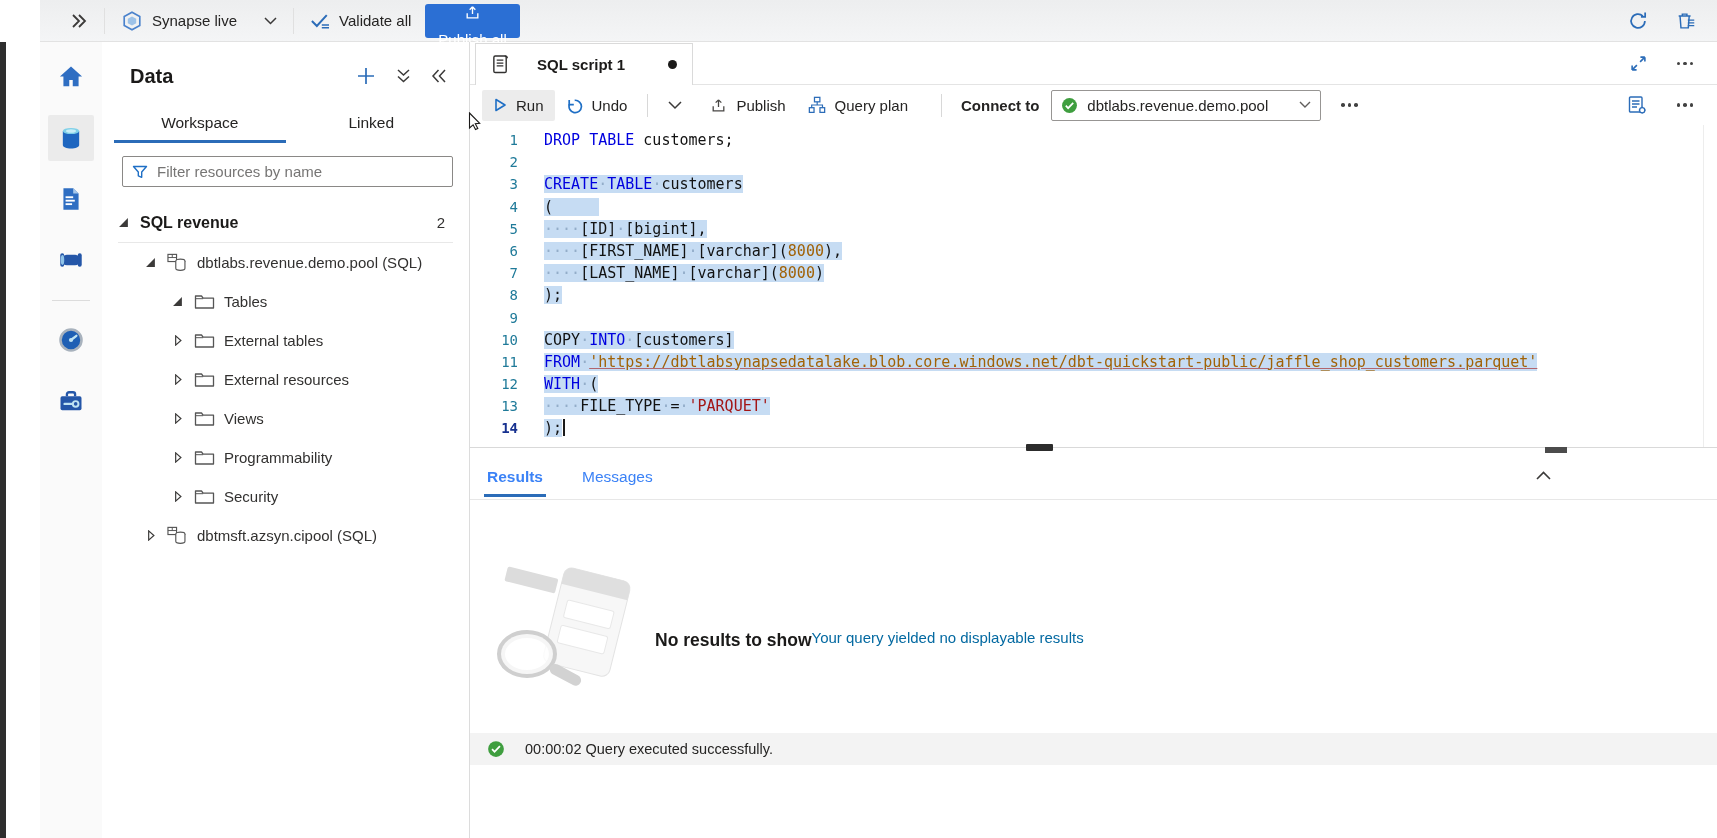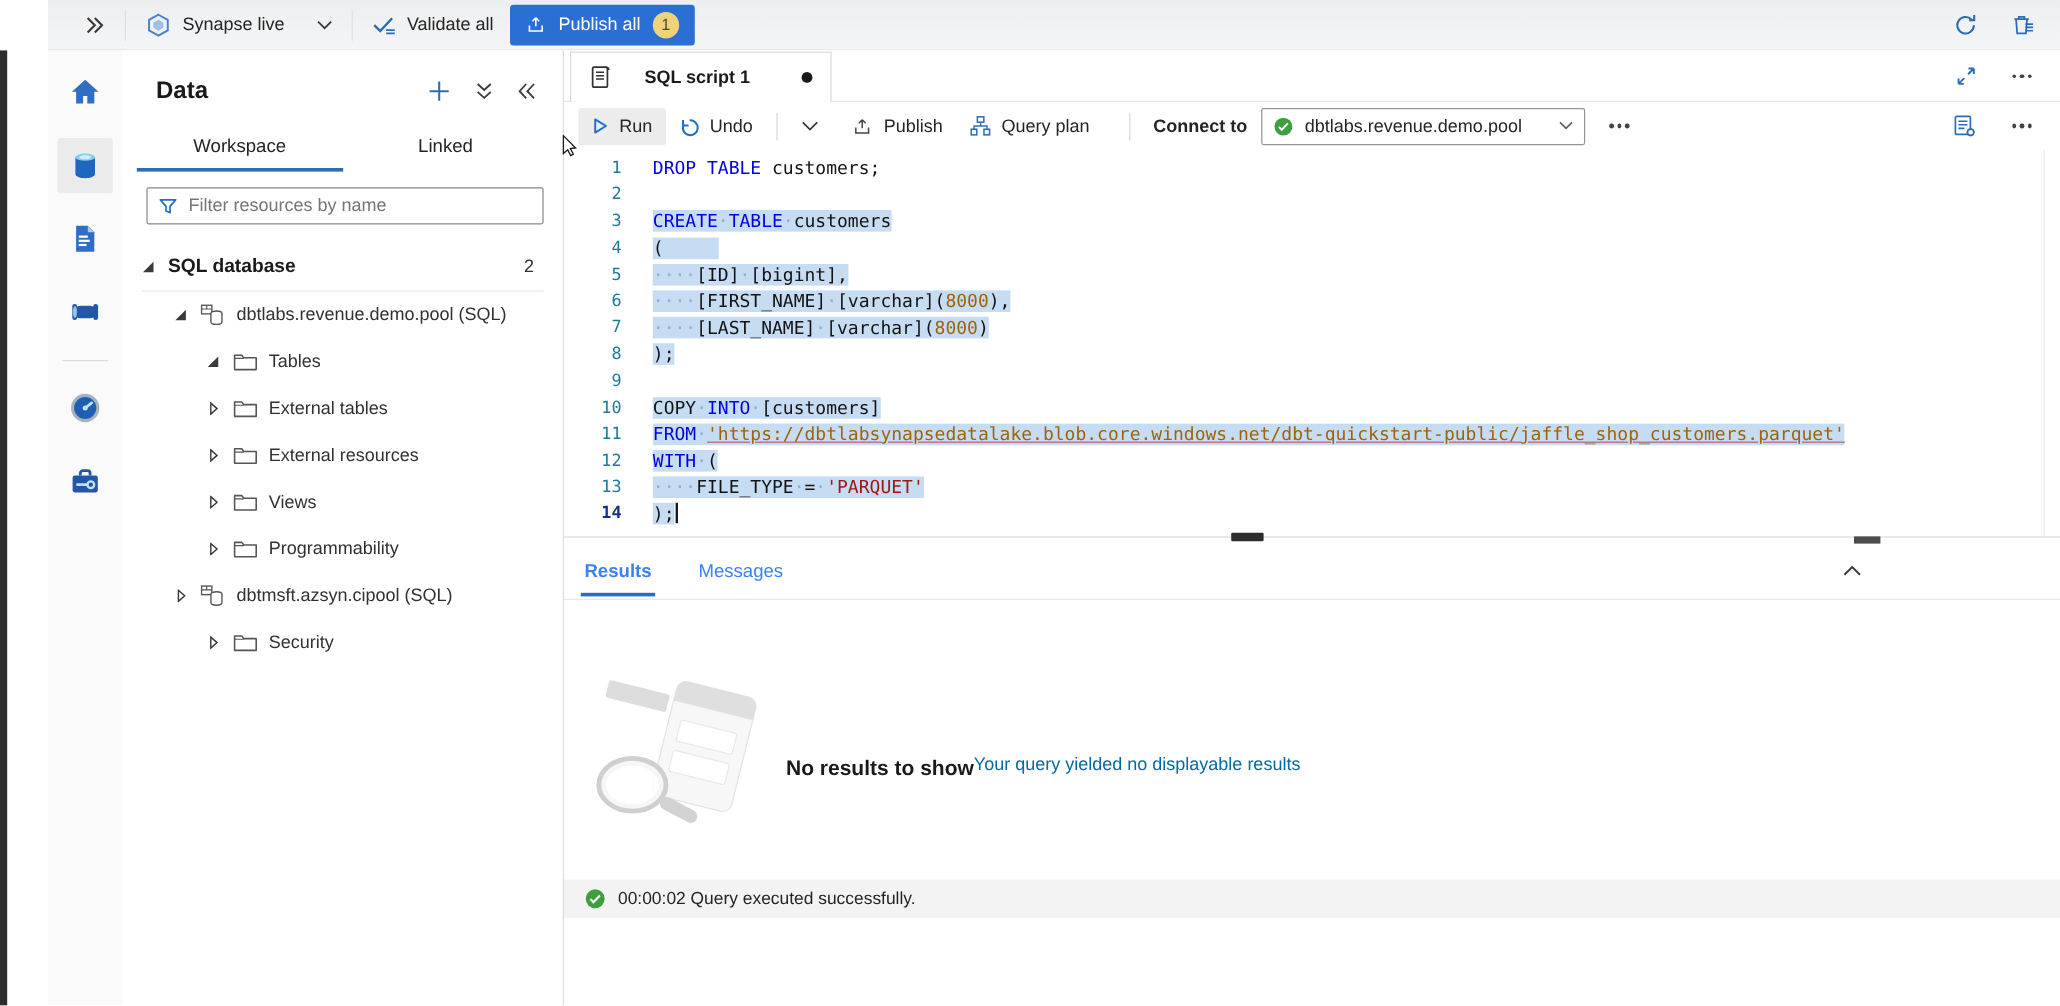--- a/index.html
+++ b/index.html
@@ -5,21 +5,21 @@
   *{box-sizing:border-box;margin:0;padding:0;}
   html,body{width:1717px;height:838px;overflow:hidden;}
   body{font-family:"Liberation Sans","DejaVu Sans",sans-serif;color:#252423;background:#fff;font-size:15px;}
   .app{position:relative;width:1717px;height:838px;background:#fff;padding-left:40px;}
 
   
   .topbar{height:42px;background:linear-gradient(#edeeef,#f4f5f6);border-bottom:1px solid #e2e2e2;display:flex;align-items:center;padding-left:30px;}
   .tb-item{display:flex;align-items:center;gap:9px;font-size:15px;color:#252423;}
   .tsep{width:1px;height:26px;background:#e0e0e0;margin:0 16px;}
   .chev-dd{margin-left:18px;}
-  .publish-all{display:flex;align-items:center;gap:10px;background:#2b6fd4;color:#fff;height:34px;padding:0 13px;border-radius:3px;margin-left:14px;border:none;font-size:15px;}
+  .publish-all{display:flex;align-items:center;gap:10px;background:#2b6fd4;color:#fff;height:34px;padding:0 13px;border-radius:3px;margin-left:14px;border:none;font-size:15px;flex-direction:column;}
   .badge{min-width:22px;height:22px;border-radius:11px;background:#f0d379;color:#494745;font-size:13.5px;display:flex;align-items:center;justify-content:center;padding:0 4px;}
   .tb-right{margin-left:auto;display:flex;align-items:center;gap:26px;margin-right:20px;}
 
   
   .edge{position:absolute;left:0;top:42px;bottom:0;width:6px;background:#2e2e2e;z-index:5;}
   .rail{width:62px;background:#fafafa;display:flex;flex-direction:column;align-items:center;padding-top:12px;flex:none;}
   .rail-item{width:46px;height:46px;display:flex;align-items:center;justify-content:center;border-radius:2px;margin-bottom:15px;}
   .rail-item.active{background:#ebebeb;}
   .rail-div{width:38px;height:1px;background:#dcdcdc;margin:2px 0 16px;}
 
@@ -87,21 +87,21 @@
 
   
   .results{flex:1;display:flex;flex-direction:column;min-height:0;background:#fff;}
   .rtabs{display:flex;align-items:center;height:45px;padding-left:14px;border-bottom:1px solid #e7e7e7;position:relative;flex:none;}
   .rtab{font-size:15.5px;margin-right:33px;padding:11px 3px 8px;border-bottom:3px solid transparent;color:#3b82f6;}
   .rtab.active{font-weight:700;border-bottom-color:#2b6cb8;}
   .rcollapse{position:absolute;right:165px;top:15px;}
   .empty{flex:1;display:flex;flex-direction:row;align-items:center;margin-right:152px;padding-top:24px;overflow:hidden;}
   .empty-title{font-size:17.5px;font-weight:700;color:#1b1a19;margin-top:24px;}
   .empty-sub{font-size:15px;color:#0369a1;margin-top:17px;}
-  .statusbar{height:32px;background:#f3f3f3;display:flex;align-items:center;gap:10px;padding-left:17px;font-size:14.5px;color:#252423;flex:none;}
+  .statusbar{height:32px;background:#f3f3f3;display:flex;align-items:center;gap:20px;padding-left:17px;font-size:14.5px;color:#252423;flex:none;}
   .filler{height:73px;background:#fff;flex:none;}
 
   .mouse{position:absolute;left:468px;top:112px;z-index:9;}
   svg{display:block;}
 </style>
 </head>
 <body>
 
 <div class="app">
 
@@ -257,21 +257,21 @@
               <path d="M1.5 2.5h13L9.7 8v5.3l-3.4-1.5V8z" fill="none" stroke="#1f6fc5" stroke-width="1.4" stroke-linejoin="round"></path>
             </svg>
         </span>
         <input placeholder="Filter resources by name" style="">
       </div>
       <div class="tree" id="tree">
           <div class="tree-row section" style="padding-left: 16px;">
             <svg class="caret" viewBox="0 0 10 10">
               <polygon points="1,9 9,9 9,1"></polygon>
             </svg>
-            <span class="tree-label">SQL database</span>
+            <span class="tree-label">SQL revenue</span>
             <span class="tree-count">2</span>
           </div>
           <div class="tree-sep"></div>
           <div class="tree-row" style="padding-left: 43px;">
             <svg class="caret" viewBox="0 0 10 10">
               <polygon points="1,9 9,9 9,1"></polygon>
             </svg>
             <svg class="ticon" viewBox="0 0 22 22">
               <rect x="1" y="2.5" width="9" height="7.5" fill="#fff" stroke="#555" stroke-width="1.2"></rect>
               <path d="M1 5.8h9M5.5 2.5v3.3" stroke="#555" stroke-width="1"></path>
@@ -323,41 +323,41 @@
           <div class="tree-row" style="padding-left: 70px;">
             <svg class="caret" viewBox="0 0 10 12">
               <polygon class="o" points="3,1 3,11 8.7,6"></polygon>
             </svg>
             <svg class="ticon" viewBox="0 0 21 18">
               <path d="M1.5 3.5h6l1.6 2.2h10.4v9.8H1.5z" fill="#fff" stroke="#555" stroke-width="1.3" stroke-linejoin="round"></path>
               <path d="M1.5 6.2h7.6" stroke="#555" stroke-width="1"></path>
             </svg>
             <span class="tree-label">Programmability</span>
           </div>
+          <div class="tree-row" style="padding-left: 70px;">
+            <svg class="caret" viewBox="0 0 10 12">
+              <polygon class="o" points="3,1 3,11 8.7,6"></polygon>
+            </svg>
+            <svg class="ticon" viewBox="0 0 21 18">
+              <path d="M1.5 3.5h6l1.6 2.2h10.4v9.8H1.5z" fill="#fff" stroke="#555" stroke-width="1.3" stroke-linejoin="round"></path>
+              <path d="M1.5 6.2h7.6" stroke="#555" stroke-width="1"></path>
+            </svg>
+            <span class="tree-label">Security</span>
+          </div>
           <div class="tree-row" style="padding-left: 43px;">
             <svg class="caret" viewBox="0 0 10 12">
               <polygon class="o" points="3,1 3,11 8.7,6"></polygon>
             </svg>
             <svg class="ticon" viewBox="0 0 22 22">
               <rect x="1" y="2.5" width="9" height="7.5" fill="#fff" stroke="#555" stroke-width="1.2"></rect>
               <path d="M1 5.8h9M5.5 2.5v3.3" stroke="#555" stroke-width="1"></path>
               <ellipse cx="14" cy="9.5" rx="4.8" ry="2" fill="#fff" stroke="#555" stroke-width="1.2"></ellipse>
               <path d="M9.2 9.5v7.6c0 1.2 2.1 2.1 4.8 2.1s4.8-.9 4.8-2.1V9.5" fill="#fff" stroke="#555" stroke-width="1.2"></path>
             </svg>
             <span class="tree-label">dbtmsft.azsyn.cipool (SQL)</span>
-          </div>
-          <div class="tree-row" style="padding-left: 70px;">
-            <svg class="caret" viewBox="0 0 10 12">
-              <polygon class="o" points="3,1 3,11 8.7,6"></polygon>
-            </svg>
-            <svg class="ticon" viewBox="0 0 21 18">
-              <path d="M1.5 3.5h6l1.6 2.2h10.4v9.8H1.5z" fill="#fff" stroke="#555" stroke-width="1.3" stroke-linejoin="round"></path>
-              <path d="M1.5 6.2h7.6" stroke="#555" stroke-width="1"></path>
-            </svg>
-            <span class="tree-label">Security</span>
           </div>
         </div>
     </div>
 
     <div class="main">
       <div class="tabrow">
         <div class="tab">
           <span>
             <svg width="19" height="21" viewBox="0 0 20 22">
                 <rect x="3" y="2" width="13" height="17.5" rx="1.5" fill="none" stroke="#323130" stroke-width="1.5"></rect>

